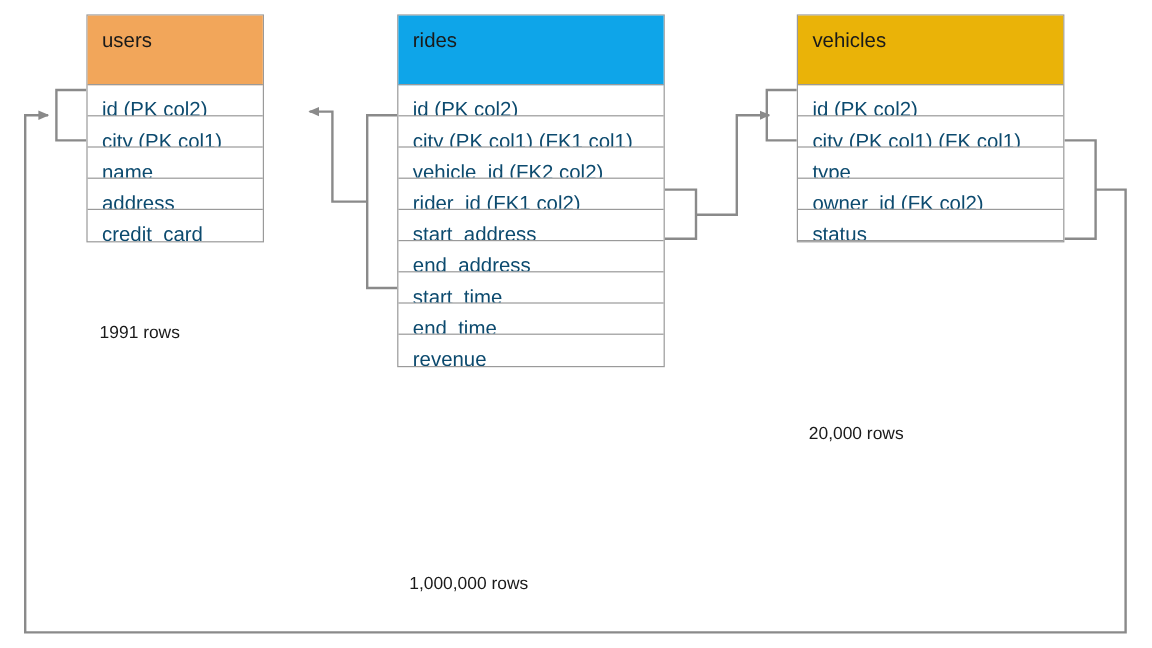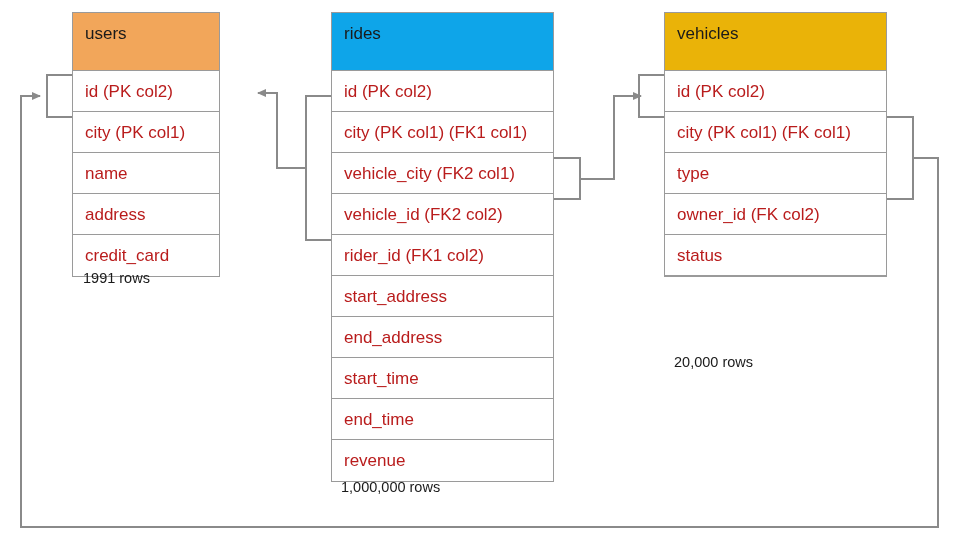--- a/index.html
+++ b/index.html
@@ -36,25 +36,25 @@
     line-height: 42px;
     padding: 0 0 0 12px;
     font-size: 17px;
     color: #1a1a1a;
     border-bottom: 1px solid #9a9a9a;
     white-space: nowrap;
     overflow: hidden;
   }
   .entity-field {
     box-sizing: border-box;
-    height: 41px;
+    height: 26px;
     line-height: 41px;
     padding: 0 0 0 12px;
     font-size: 17px;
-    color: #b91c1c;
+    color: #0c4a6e;
     border-bottom: 1px solid #9a9a9a;
     white-space: nowrap;
     overflow: hidden;
   }
   .entity-field.last {
     border-bottom: none;
   }
   .rowcount {
     position: absolute;
     font-size: 14.5px;
@@ -99,21 +99,20 @@
     <div class="entity-field">name</div>
     <div class="entity-field">address</div>
     <div class="entity-field last">credit_card</div>
   </div>
   <div class="rowcount" style="left:83px; top:270px;">1991 rows</div>
 
   <div class="entity" style="left:331px; top:12px; width:223px;">
     <div class="entity-header" style="background:#0ea5e9;">rides</div>
     <div class="entity-field">id (PK col2)</div>
     <div class="entity-field">city (PK col1) (FK1 col1)</div>
-    <div class="entity-field">vehicle_city (FK2 col1)</div>
     <div class="entity-field">vehicle_id (FK2 col2)</div>
     <div class="entity-field">rider_id (FK1 col2)</div>
     <div class="entity-field">start_address</div>
     <div class="entity-field">end_address</div>
     <div class="entity-field">start_time</div>
     <div class="entity-field">end_time</div>
     <div class="entity-field last">revenue</div>
   </div>
   <div class="rowcount" style="left:341px; top:479px;">1,000,000 rows</div>
 

